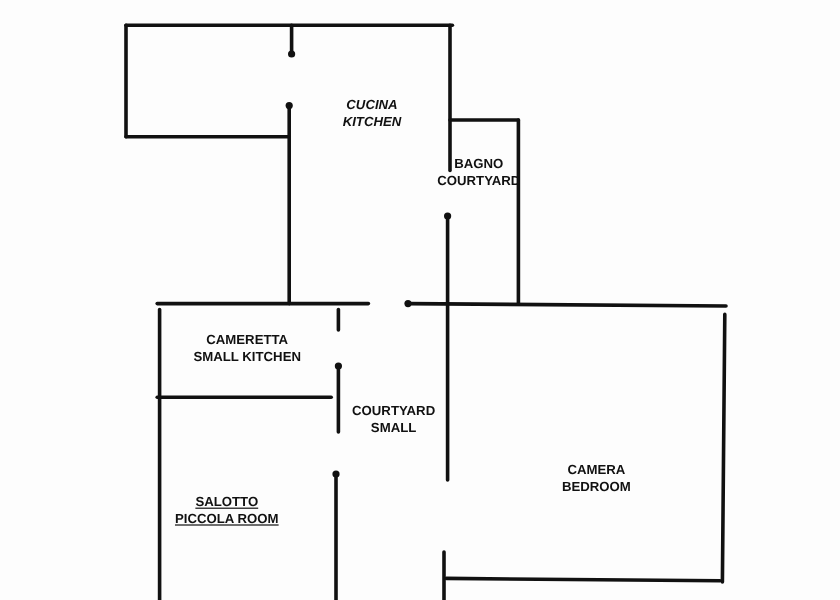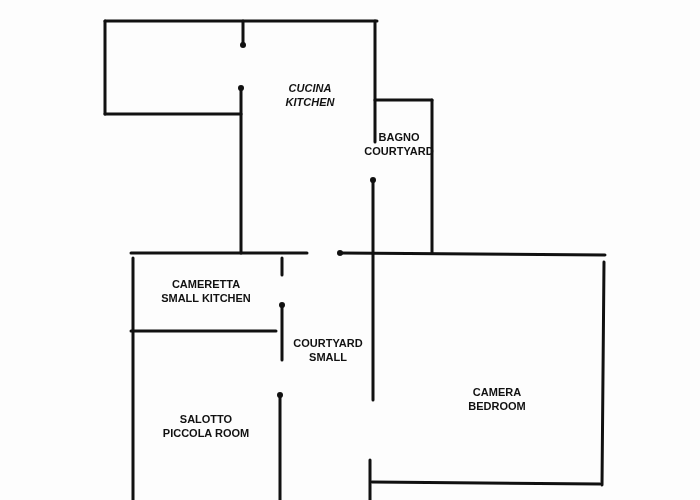--- a/index.html
+++ b/index.html
@@ -65,16 +65,16 @@
     <div>SMALL KITCHEN</div>
   </div>
 <div class="label" style="left:328px;top:350px;">
     <div>COURTYARD</div>
     <div>SMALL</div>
   </div>
 <div class="label" style="left:497px;top:369px;margin-top:30px;">
     <div>CAMERA</div>
     <div>BEDROOM</div>
   </div>
-<div class="label" style="left:206px;top:426px;">
+<div class="label" style="left:189px;top:426px;text-decoration:underline;">
     <div>SALOTTO</div>
     <div>PICCOLA ROOM</div>
   </div>
 
 </body></html>

